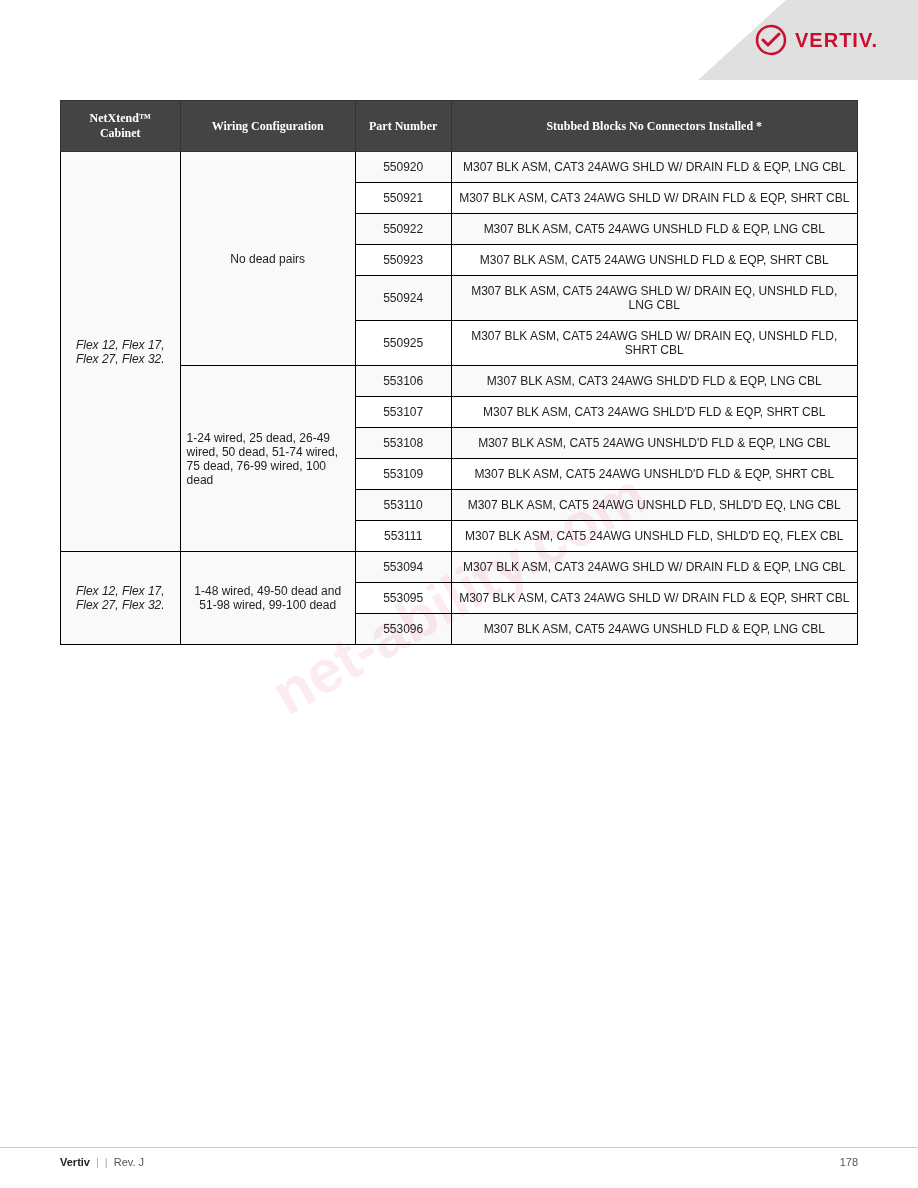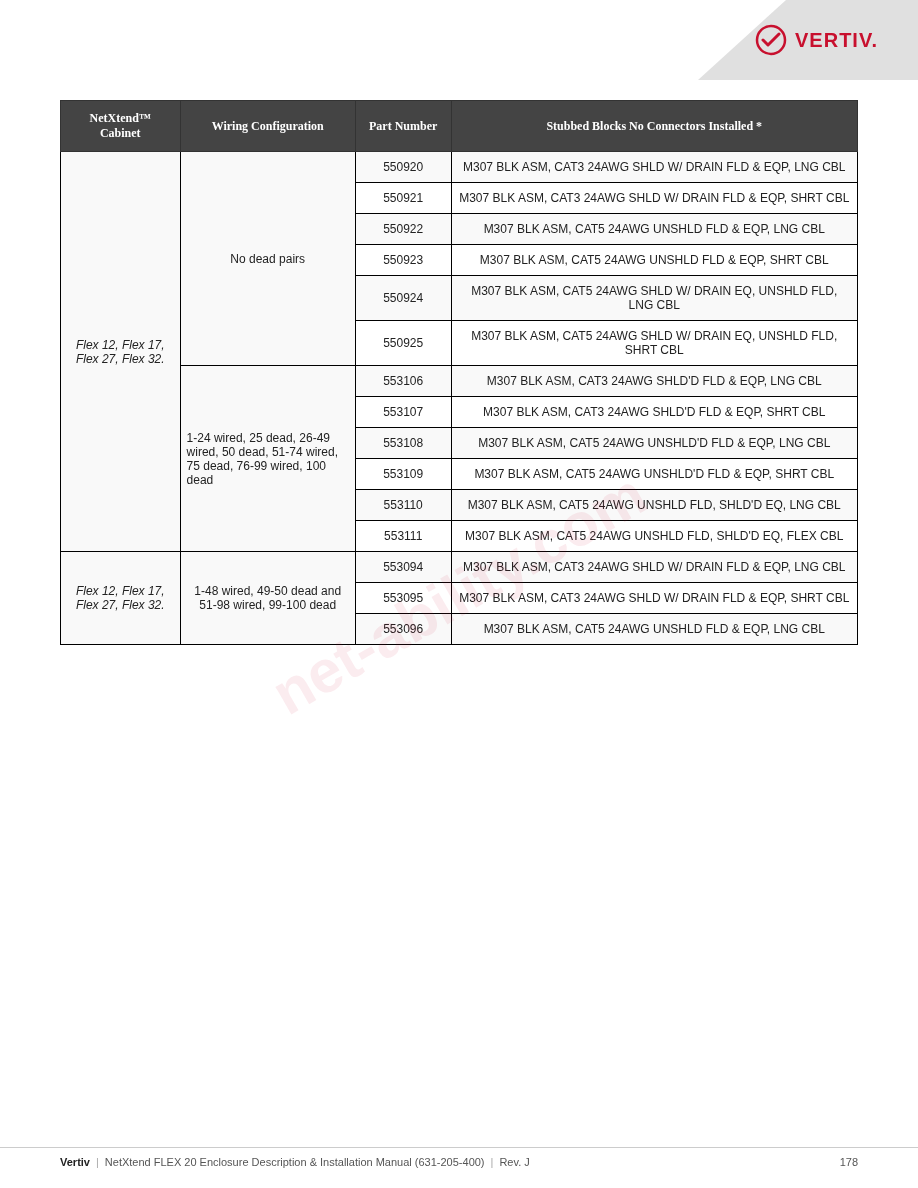--- a/index.html
+++ b/index.html
@@ -243,18 +243,17 @@
       </tbody>
   </table>
 </div>
 
 <div class="watermark">net-ability.com</div>
 
 <div class="footer">
   <div class="footer-left">
     <span class="footer-brand">Vertiv</span>
     <span class="footer-divider">|</span>
-    <span>NetXtend FLEX 20 Enclosure Description &amp; Installation Manual (631-205-400)</span>
     <span class="footer-divider">|</span>
     <span>Rev. J</span>
   </div>
   <div>178</div>
 </div>
 
 </body></html>

